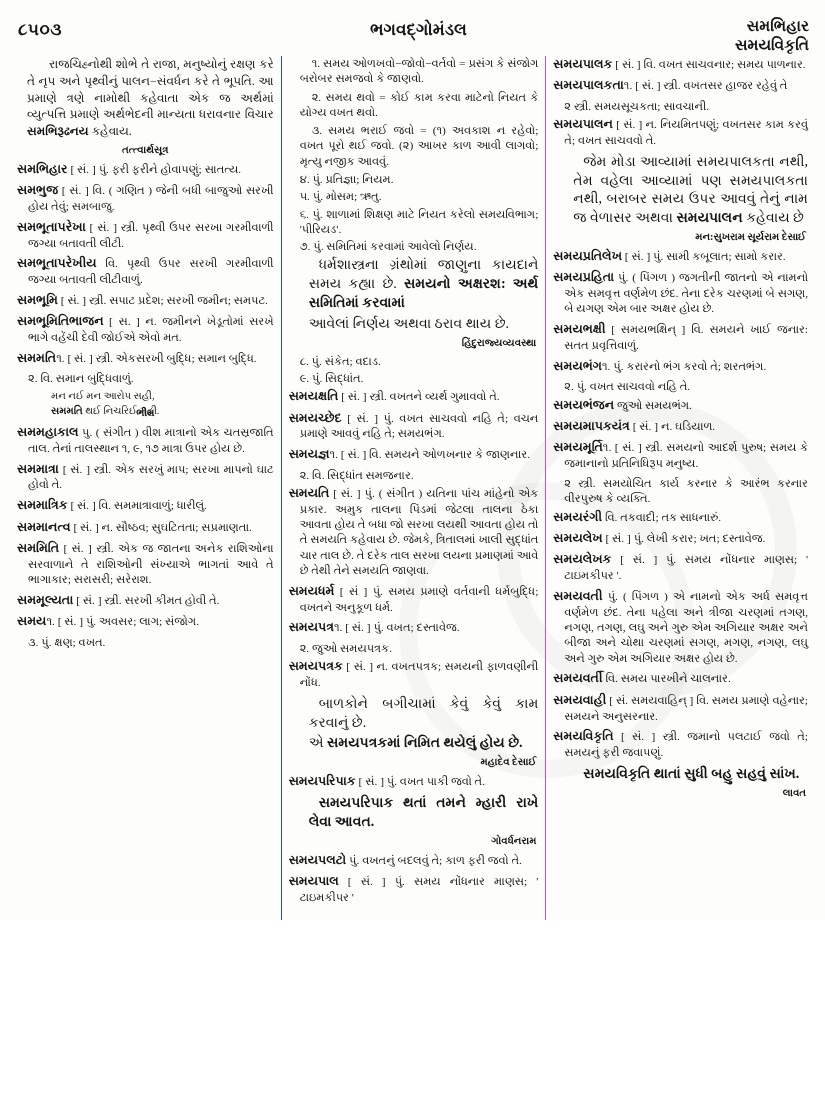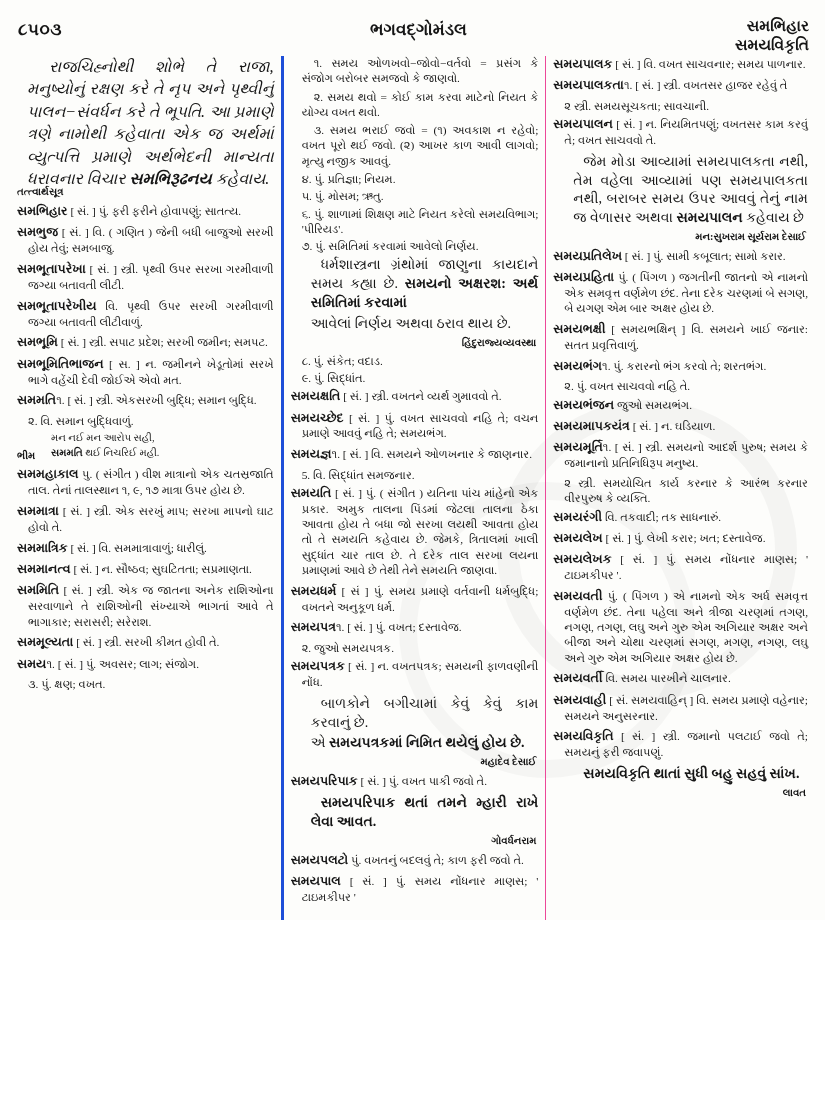--- a/index.html
+++ b/index.html
@@ -85,21 +85,21 @@
     padding-top: 2px;
   }
   .col {
     position: relative;
     font-size: 11.4px;
     line-height: 1.34;
     padding: 0 7px;
     overflow: hidden;
   }
   .col-1 { width: 274px; }
-  .col-2 { width: 268px; border-left: 3px solid #1d4ed8; }
+  .col-2 { width: 268px; border-left: 1px solid #1d4ed8; }
   .col-3 { width: 273px; border-left: 1px solid #ec4899; }
 
   
   .entry {
     margin-bottom: 4.5px;
     text-align: justify;
     text-justify: inter-word;
     text-indent: 0;
     padding-left: 11px;
   }
@@ -136,35 +136,34 @@
   }
   .cite {
     font-size: 10.2px;
     text-align: right;
     font-weight: 700;
     margin-bottom: 4px;
     padding-right: 2px;
   }
   .cite-inline {
     font-size: 10.2px;
-    text-align: left;
+    text-align: center;
     font-weight: 700;
     margin-top: -13px;
     margin-bottom: 4px;
   }
   .b { font-weight: 700; }
   
   .carryover {
-    font-size: 16px;
+    font-size: 12px;
     line-height: 1.4;
     text-align: justify;
     text-indent: 22px;
     padding-left: 10px;
-    margin-bottom: 8px;
-    font-style: italic;
+    margin-bottom: 16px;
   }
 </style>
 </head>
 <body>
 
 <div id="page">
 
   <div id="watermark"></div>
 
   <div id="header">
@@ -222,21 +221,21 @@
       <div class="quote" style="text-indent:0;">આવેલાં નિર્ણય અથવા ઠરાવ થાય છે.</div>
       <div class="cite">હિંદુરાજ્યવ્યવસ્થા</div>
 
       <div class="sense">૮. પું. સંકેત; વદાડ.</div>
       <div class="sense">૯. પું. સિદ્ધાંત.</div>
 
       <div class="entry"><span class="hw">સમયક્ષતિ</span><span> [ સં. ] સ્ત્રી. વખતને વ્યર્થ ગુમાવવો તે.</span></div>
       <div class="entry"><span class="hw">સમયચ્છેદ</span><span> [ સં. ] પું. વખત સાચવવો નહિ તે; વચન પ્રમાણે આવવું નહિ તે; સમયભંગ.</span></div>
 
       <div class="entry"><span class="hw">સમયજ્ઞ</span><span>૧. [ સં. ] વિ. સમયને ઓળખનાર કે જાણનાર.</span></div>
-      <div class="sense">5. વિ. સિદ્ધાંત સમજનાર.</div>
+      <div class="sense">૨. વિ. સિદ્ધાંત સમજનાર.</div>
 
       <div class="entry"><span class="hw">સમયતિ</span><span> [ સં. ] પું. ( સંગીત ) યતિના પાંચ માંહેનો એક પ્રકાર. અમુક તાલના પિંડમાં જેટલા તાલના ઠેકા આવતા હોય તે બધા જો સરખા લયથી આવતા હોય તો તે સમયતિ કહેવાય છે. જેમકે, ત્રિતાલમાં ખાલી સુદ્ધાંત ચાર તાલ છે. તે દરેક તાલ સરખા લયના પ્રમાણમાં આવે છે તેથી તેને સમયતિ જાણવા.</span></div>
       <div class="entry"><span class="hw">સમયધર્મ</span><span> [ સં ] પું. સમય પ્રમાણે વર્તવાની ધર્મબુદ્ધિ; વખતને અનુકૂળ ધર્મ.</span></div>
 
       <div class="entry"><span class="hw">સમયપત્ર</span><span>૧. [ સં. ] પું. વખત; દસ્તાવેજ.</span></div>
       <div class="sense">૨. જુઓ સમયપત્રક.</div>
 
       <div class="entry"><span class="hw">સમયપત્રક</span><span> [ સં. ] ન. વખતપત્રક; સમયની ફાળવણીની નોંધ.</span></div>
       <div class="quote">બાળકોને બગીચામાં કેવું કેવું કામ કરવાનું છે.</div>
       <div class="quote" style="text-indent:0;"><span>એ </span><span class="b">સમયપત્રકમાં</span><span class="b"> નિમિત થયેલું હોય છે.</span></div>

